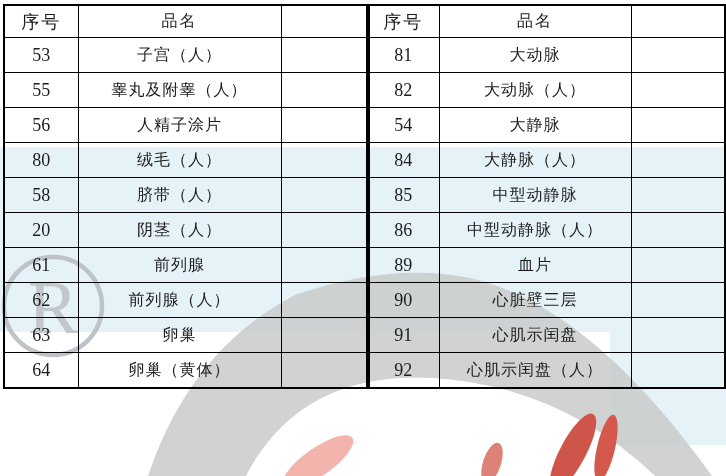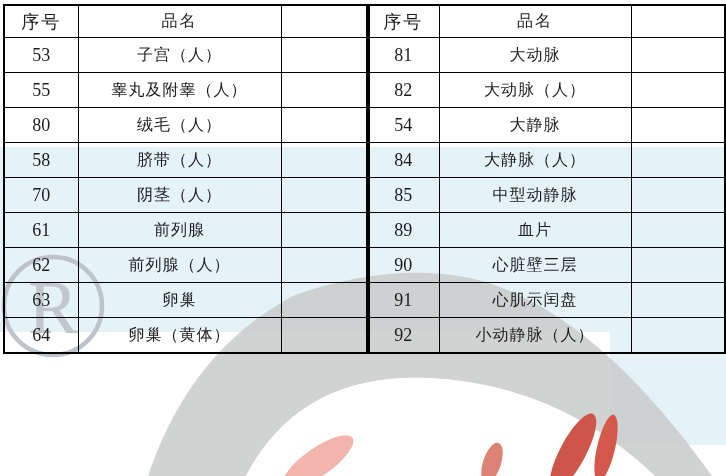--- a/index.html
+++ b/index.html
@@ -65,31 +65,36 @@
           <td class="no">53</td>
           <td>子宫（人）</td>
           <td></td>
         </tr>
       <tr>
           <td class="no">55</td>
           <td>睾丸及附睾（人）</td>
           <td></td>
         </tr>
       <tr>
+          <td class="no">56</td>
+          <td>人精子涂片</td>
+          <td></td>
+        </tr>
+      <tr>
           <td class="no">80</td>
           <td>绒毛（人）</td>
           <td></td>
         </tr>
       <tr>
           <td class="no">58</td>
           <td>脐带（人）</td>
           <td></td>
         </tr>
       <tr>
-          <td class="no">70</td>
+          <td class="no">20</td>
           <td>阴茎（人）</td>
           <td></td>
         </tr>
       <tr>
           <td class="no">61</td>
           <td>前列腺</td>
           <td></td>
         </tr>
       <tr>
           <td class="no">62</td>
@@ -140,35 +145,40 @@
           <td class="no">84</td>
           <td>大静脉（人）</td>
           <td></td>
         </tr>
       <tr>
           <td class="no">85</td>
           <td>中型动静脉</td>
           <td></td>
         </tr>
       <tr>
+          <td class="no">86</td>
+          <td>中型动静脉（人）</td>
+          <td></td>
+        </tr>
+      <tr>
           <td class="no">89</td>
           <td>血片</td>
           <td></td>
         </tr>
       <tr>
           <td class="no">90</td>
           <td>心脏壁三层</td>
           <td></td>
         </tr>
       <tr>
           <td class="no">91</td>
           <td>心肌示闰盘</td>
           <td></td>
         </tr>
       <tr>
           <td class="no">92</td>
-          <td>小动静脉（人）</td>
+          <td>心肌示闰盘（人）</td>
           <td></td>
         </tr>
     </tbody>
   </table>
 
 </div>
 
 </body></html>

